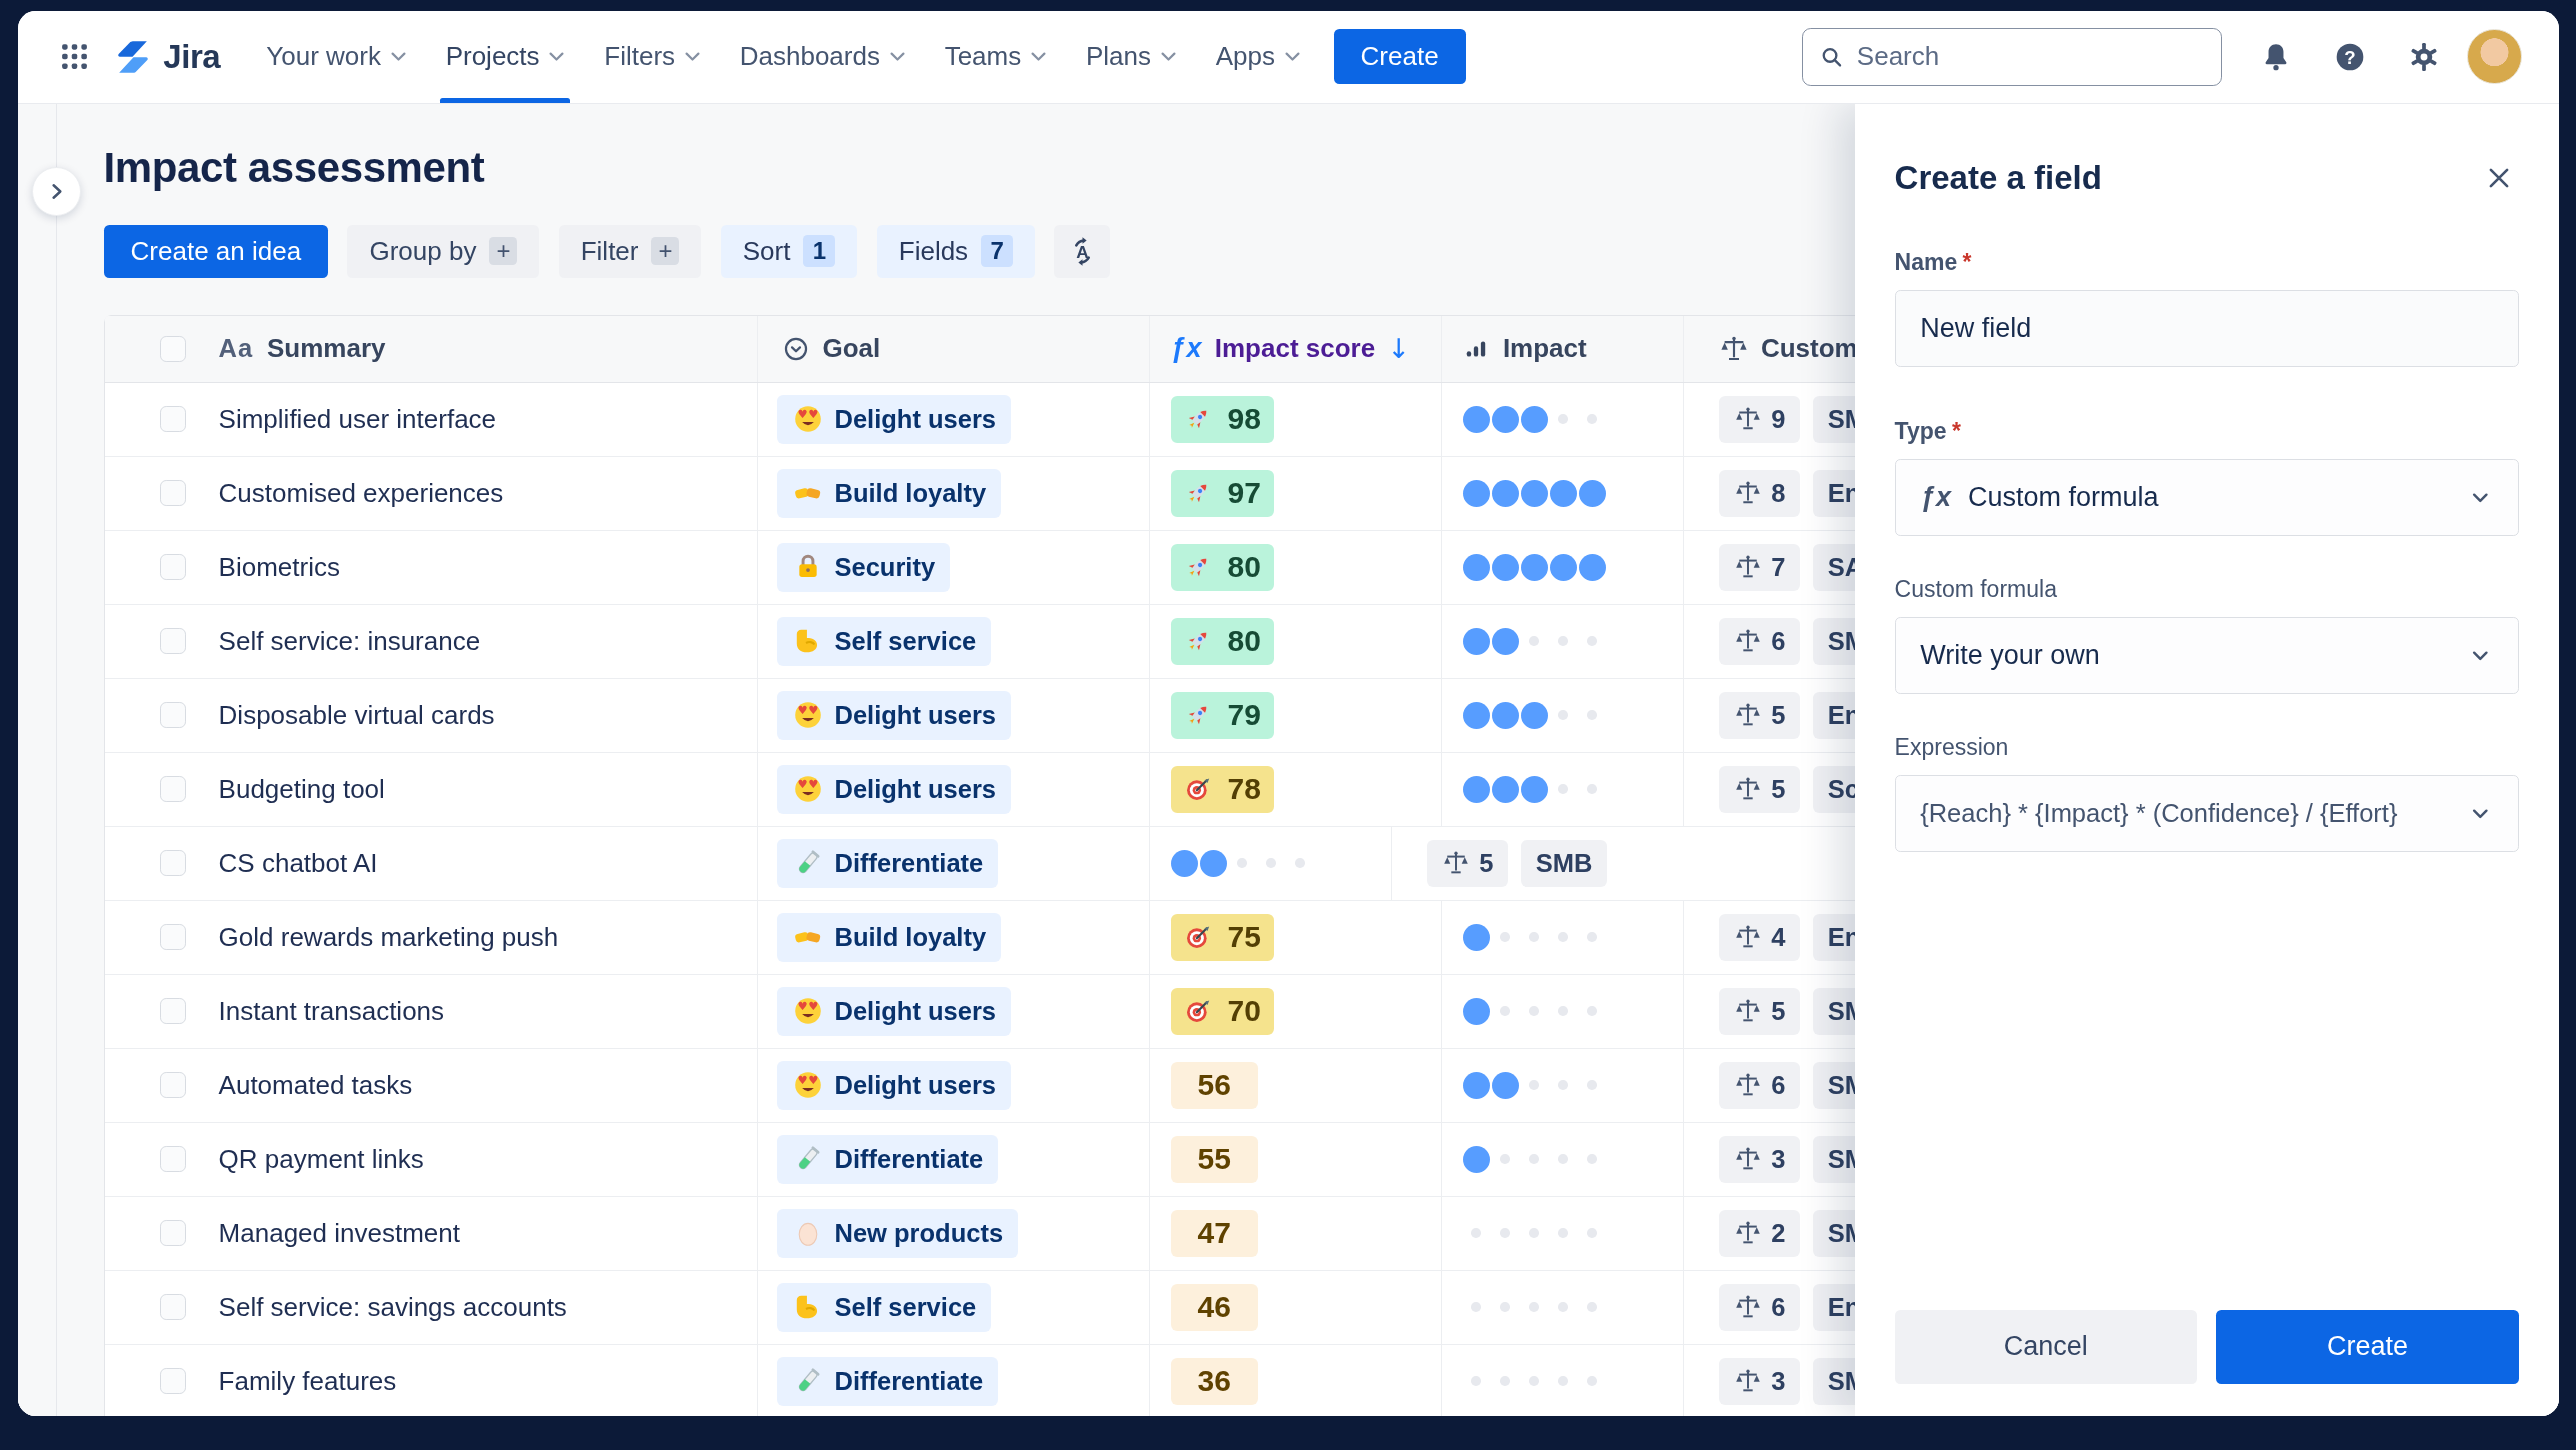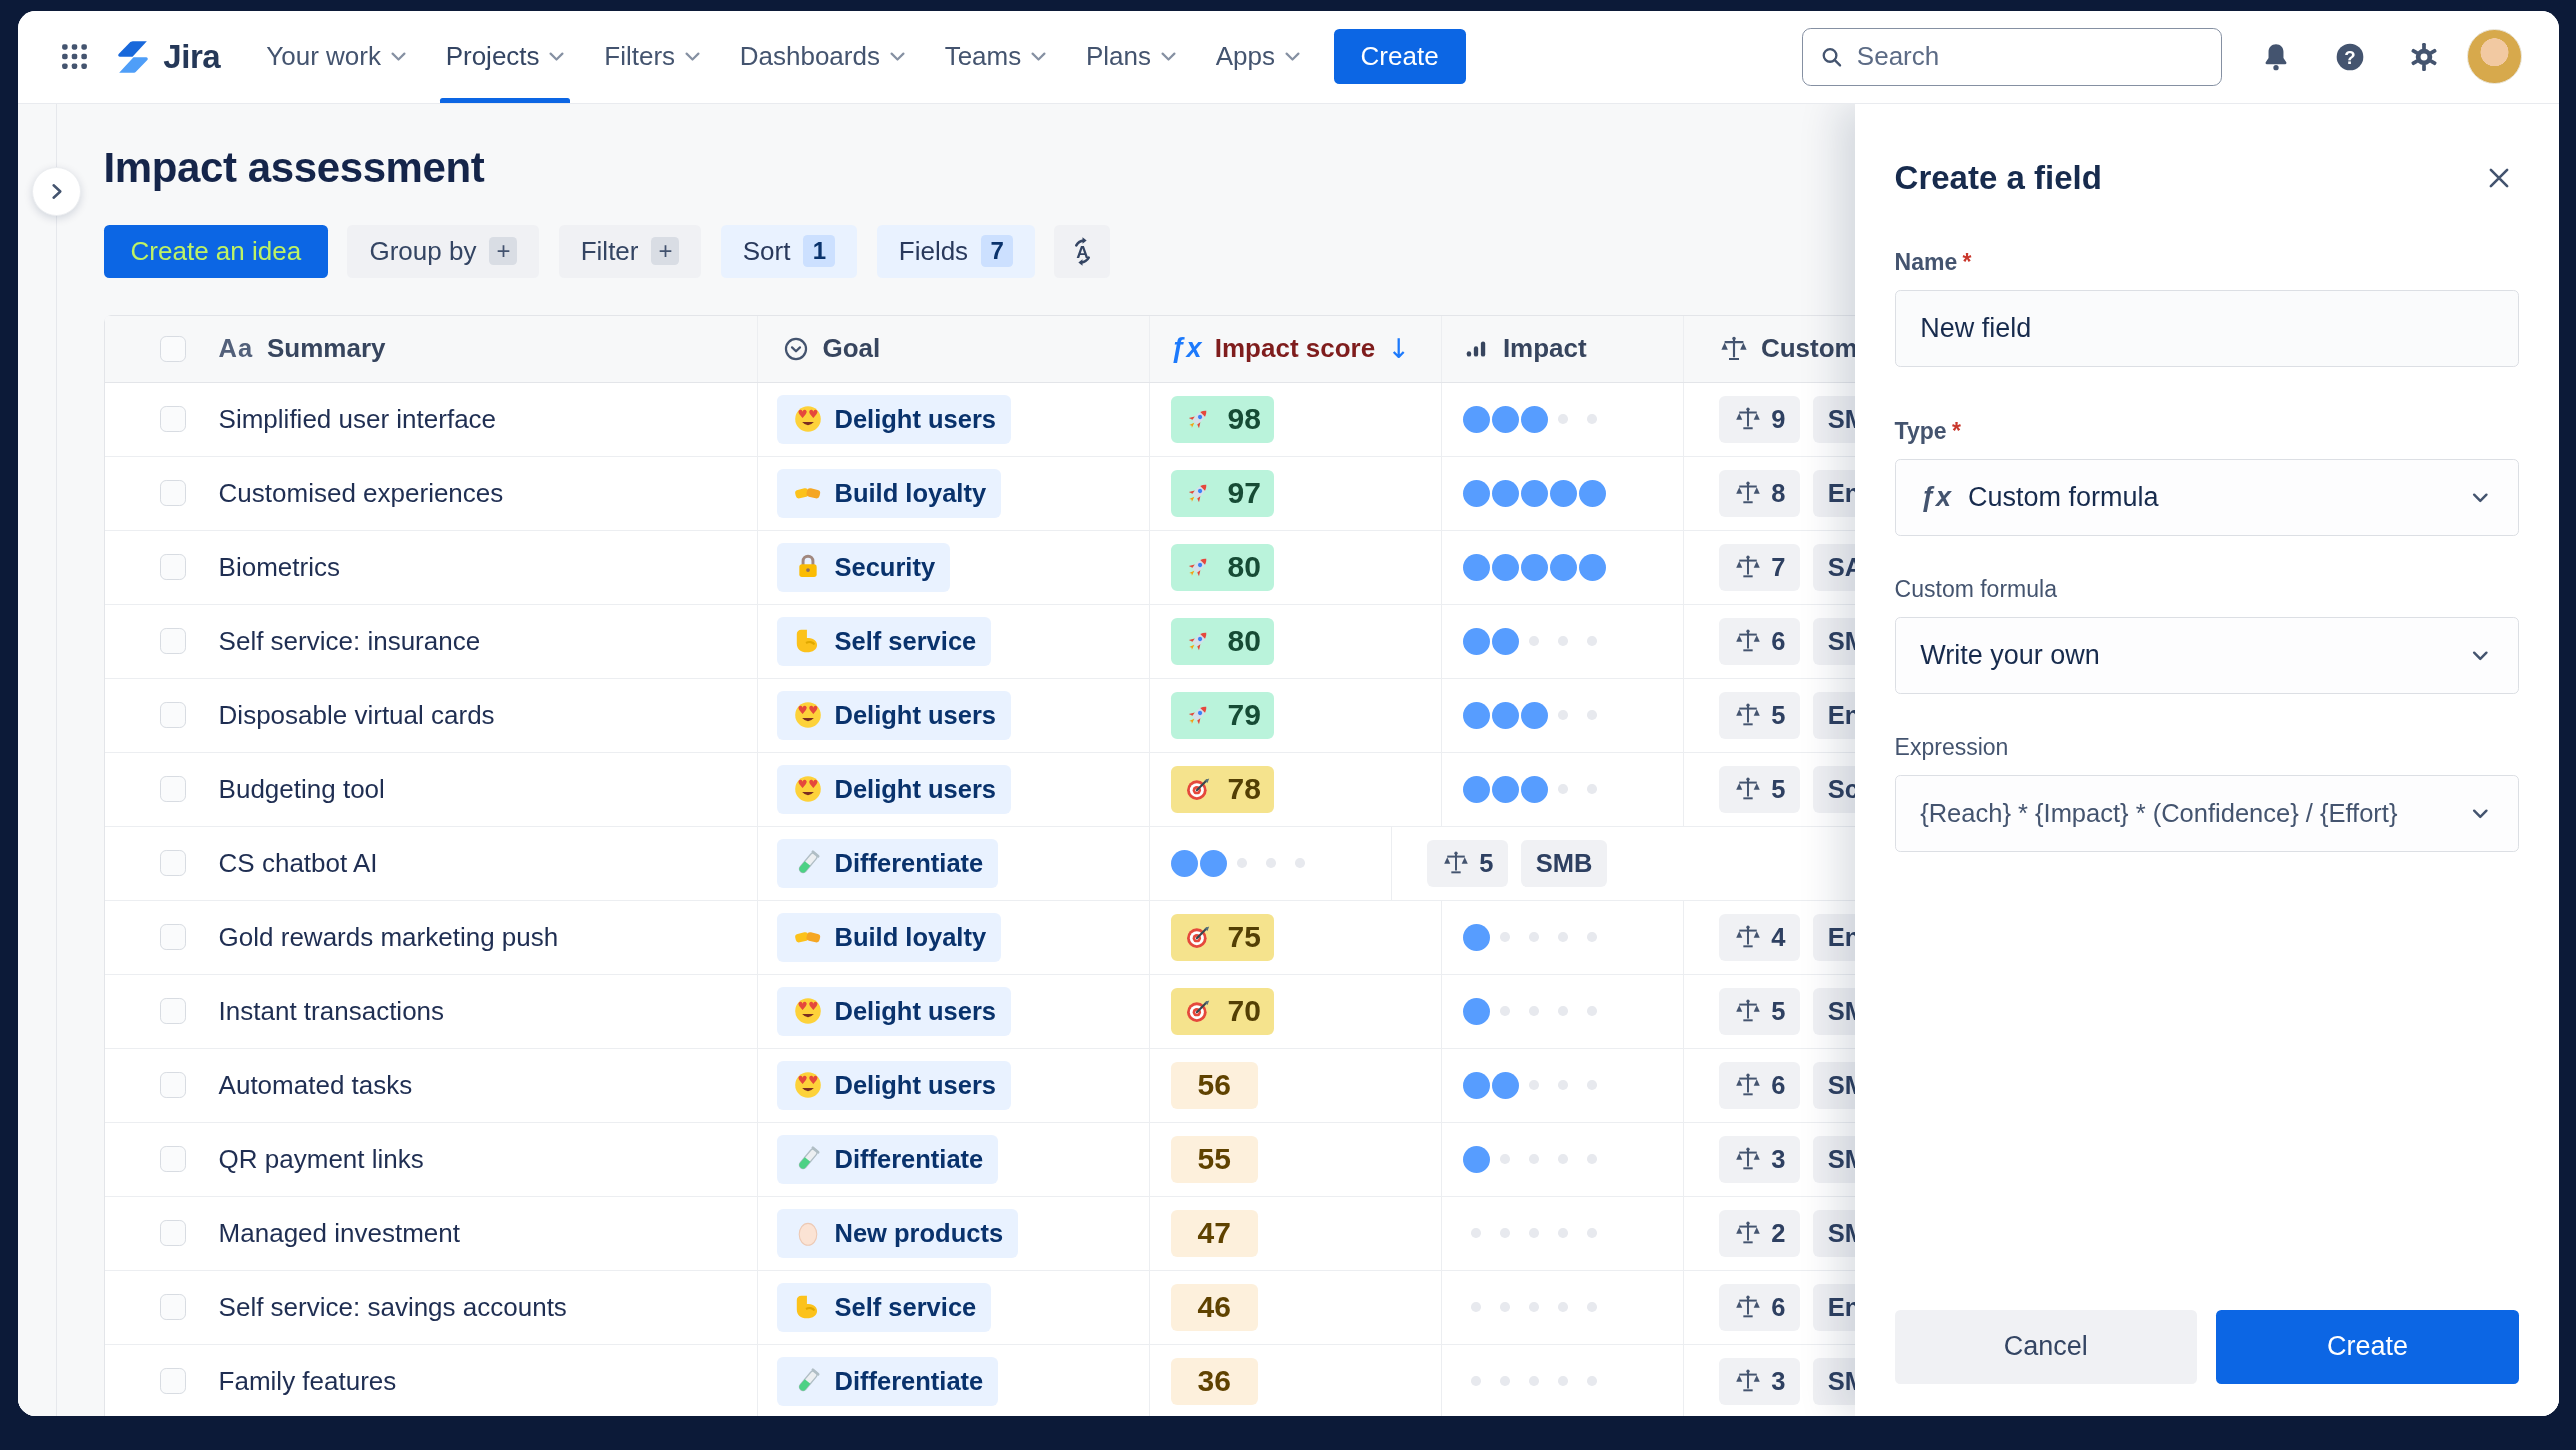--- a/index.html
+++ b/index.html
@@ -40,21 +40,21 @@
   .rail-expand { position:absolute; left:14px; top:63px; width:49px; height:49px; border-radius:50%;
             background:#fff; border:0.9px solid #ebedf0; box-shadow:0 2.6px 8.8px rgba(9,30,66,.15);
             display:flex; align-items:center; justify-content:center; cursor:pointer; z-index:30; }
 
   .main { position:absolute; left:39px; top:0; right:0; bottom:0; padding-left:47px; }
   .page-title { margin-top:40px; font-size:42px; font-weight:700; color:#15254a; letter-spacing:-0.4px; }
 
   .toolbar { margin-top:33px; display:flex; align-items:center; gap:19.3px; }
   .tb-btn { height:53px; border:none; border-radius:5.3px; display:flex; align-items:center; gap:13px;
             font-size:26px; font-family:inherit; cursor:pointer; }
-  .tb-primary { background:#0c66e4; color:#bef264; padding:12px 27px; font-weight:500; }
+  .tb-primary { background:#0c66e4; color:#ffffff; padding:12px 27px; font-weight:500; }
   .tb-gray { background:#f0f1f4; color:#344563; padding:0 22px; font-weight:500; }
   .tb-blue { background:#e9f2ff; color:#29395c; padding:0 22px; font-weight:500; }
   .plus-badge { width:28px; height:28px; background:#d9dde4; border-radius:4.4px; display:flex; align-items:center;
             justify-content:center; font-size:24px; color:#42526e; }
   .count-badge { min-width:32px; height:32px; background:#cce0ff; border-radius:4.4px; display:flex; align-items:center;
             justify-content:center; font-size:24px; font-weight:600; color:#09326c; padding:0 8px; }
   .tb-icon { width:56px; justify-content:center; background:#f0f1f4; padding:0; }
 
   
   .table-wrap { margin-top:37px; width:1752px; overflow:hidden; border-radius:7px 0 0 0; }
@@ -64,21 +64,21 @@
   .cell { display:flex; align-items:center; border-right:0.9px solid #eceef1; height:100%; }
   .c-summary { width:653px; padding-left:55px; gap:33px; }
   .c-goal { width:392px; padding-left:19.3px; }
   .c-score { width:292px; padding-left:21px; }
   .c-impact { width:242px; padding-left:21px; gap:2px; }
   .c-cust { width:434px; padding-left:35px; gap:12.3px; border-right:none; }
   .h-label { font-size:26px; font-weight:600; color:#37455e; }
   .h-icon { display:flex; align-items:center; margin-right:12.3px; }
   .h-aa { font-size:25.5px; font-weight:600; color:#52607a; margin-right:14px; letter-spacing:0.9px; }
   .c-score.h { color:#1d7afc; }
-  .h-score-label { font-size:26px; font-weight:600; color:#7f1d1d; }
+  .h-score-label { font-size:26px; font-weight:600; color:#4c1d95; }
   .fx { font-style:italic; font-weight:700; font-size:27px; letter-spacing:0.9px; }
   .fx.blue { color:#1d7afc; margin-right:12.3px; }
   .fx.navy { color:#44546f; margin-right:16px; }
   .sort-arrow { font-size:27px; color:#1d7afc; margin-left:12.3px; font-family:"DejaVu Sans",sans-serif; }
   .checkbox { width:26px; height:26px; flex:none; border-radius:6.2px; border:1.8px solid #d8dce2; background:#fafbfc; cursor:pointer; }
   .sum-text { font-size:26px; color:#1f2e52; cursor:pointer; }
   .emoji { display:inline-flex; width:32px; height:32px; align-items:center; justify-content:center; }
   .emoji.sm { width:28px; height:28px; }
   .emoji svg { width:100%; height:100%; }
   .goal-badge { display:inline-flex; align-items:center; gap:10.6px; height:49px; padding:0 15px; border-radius:6.2px;

